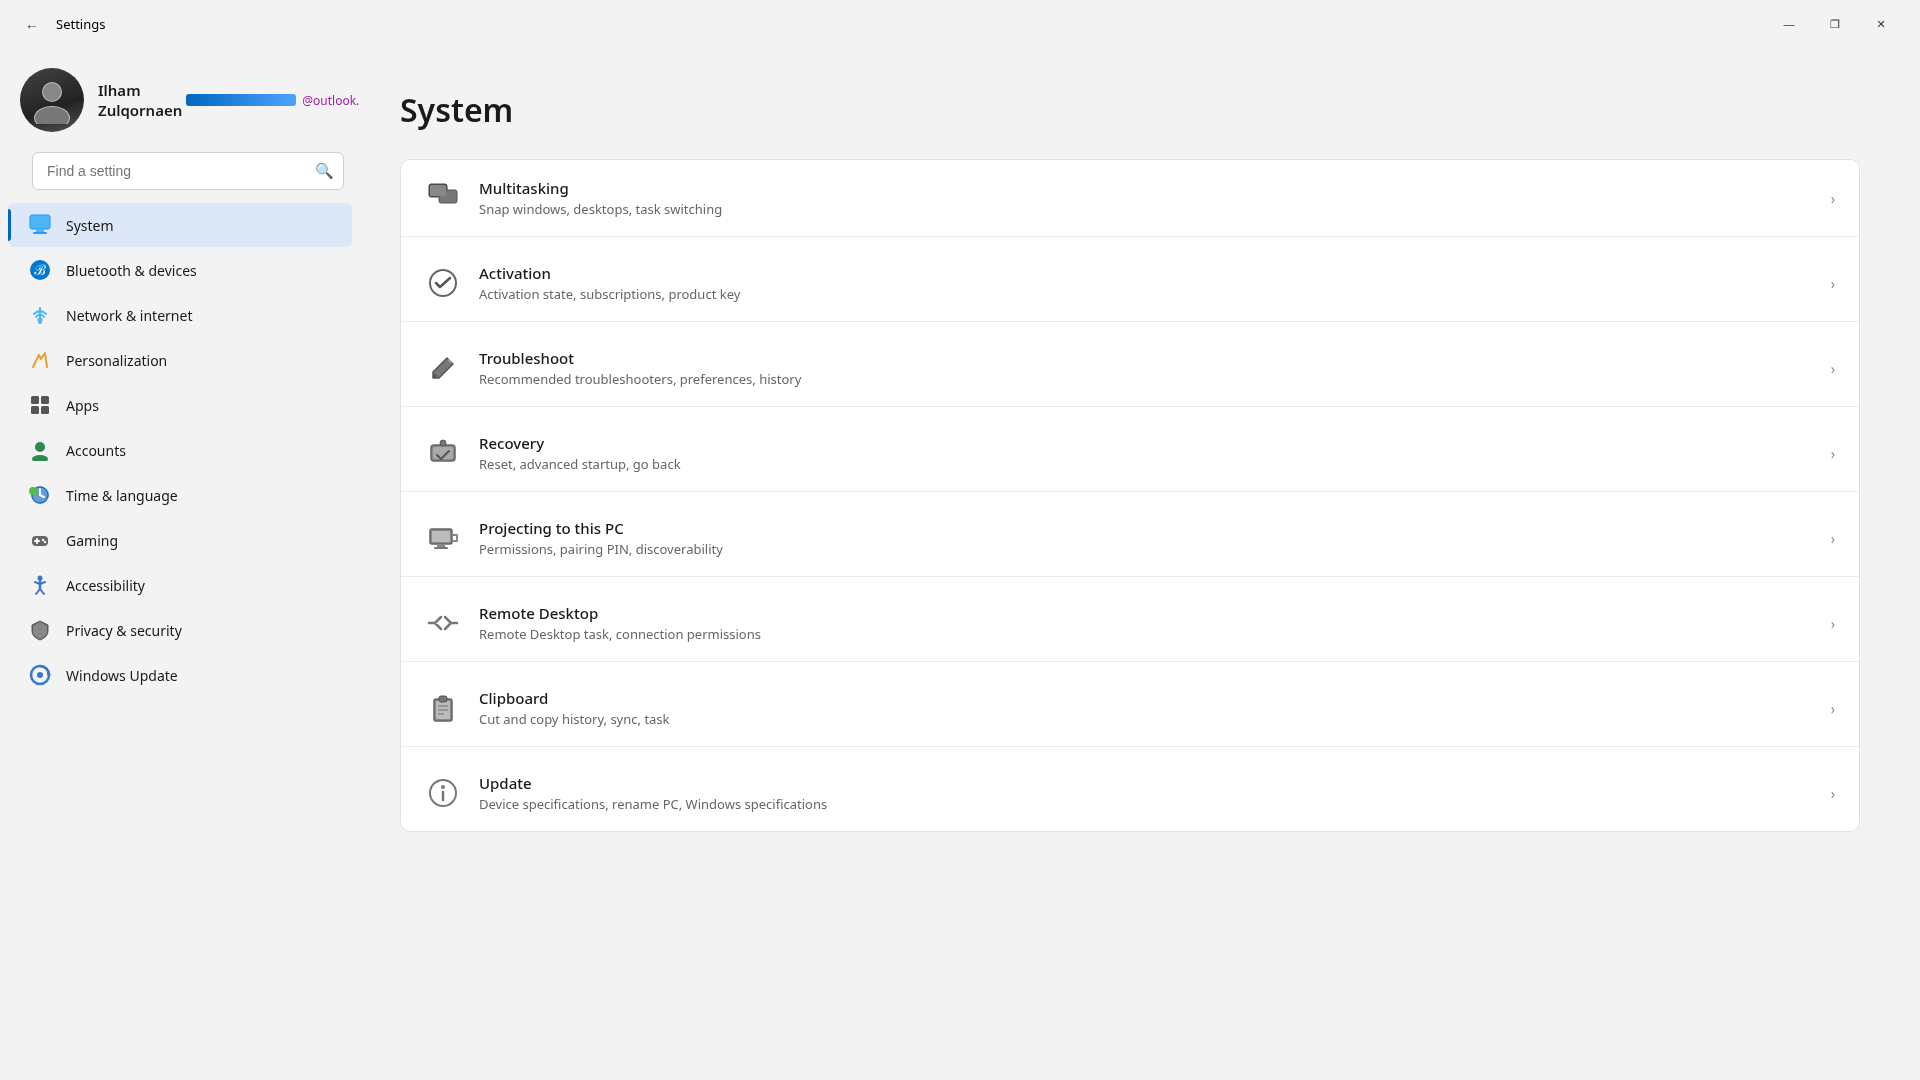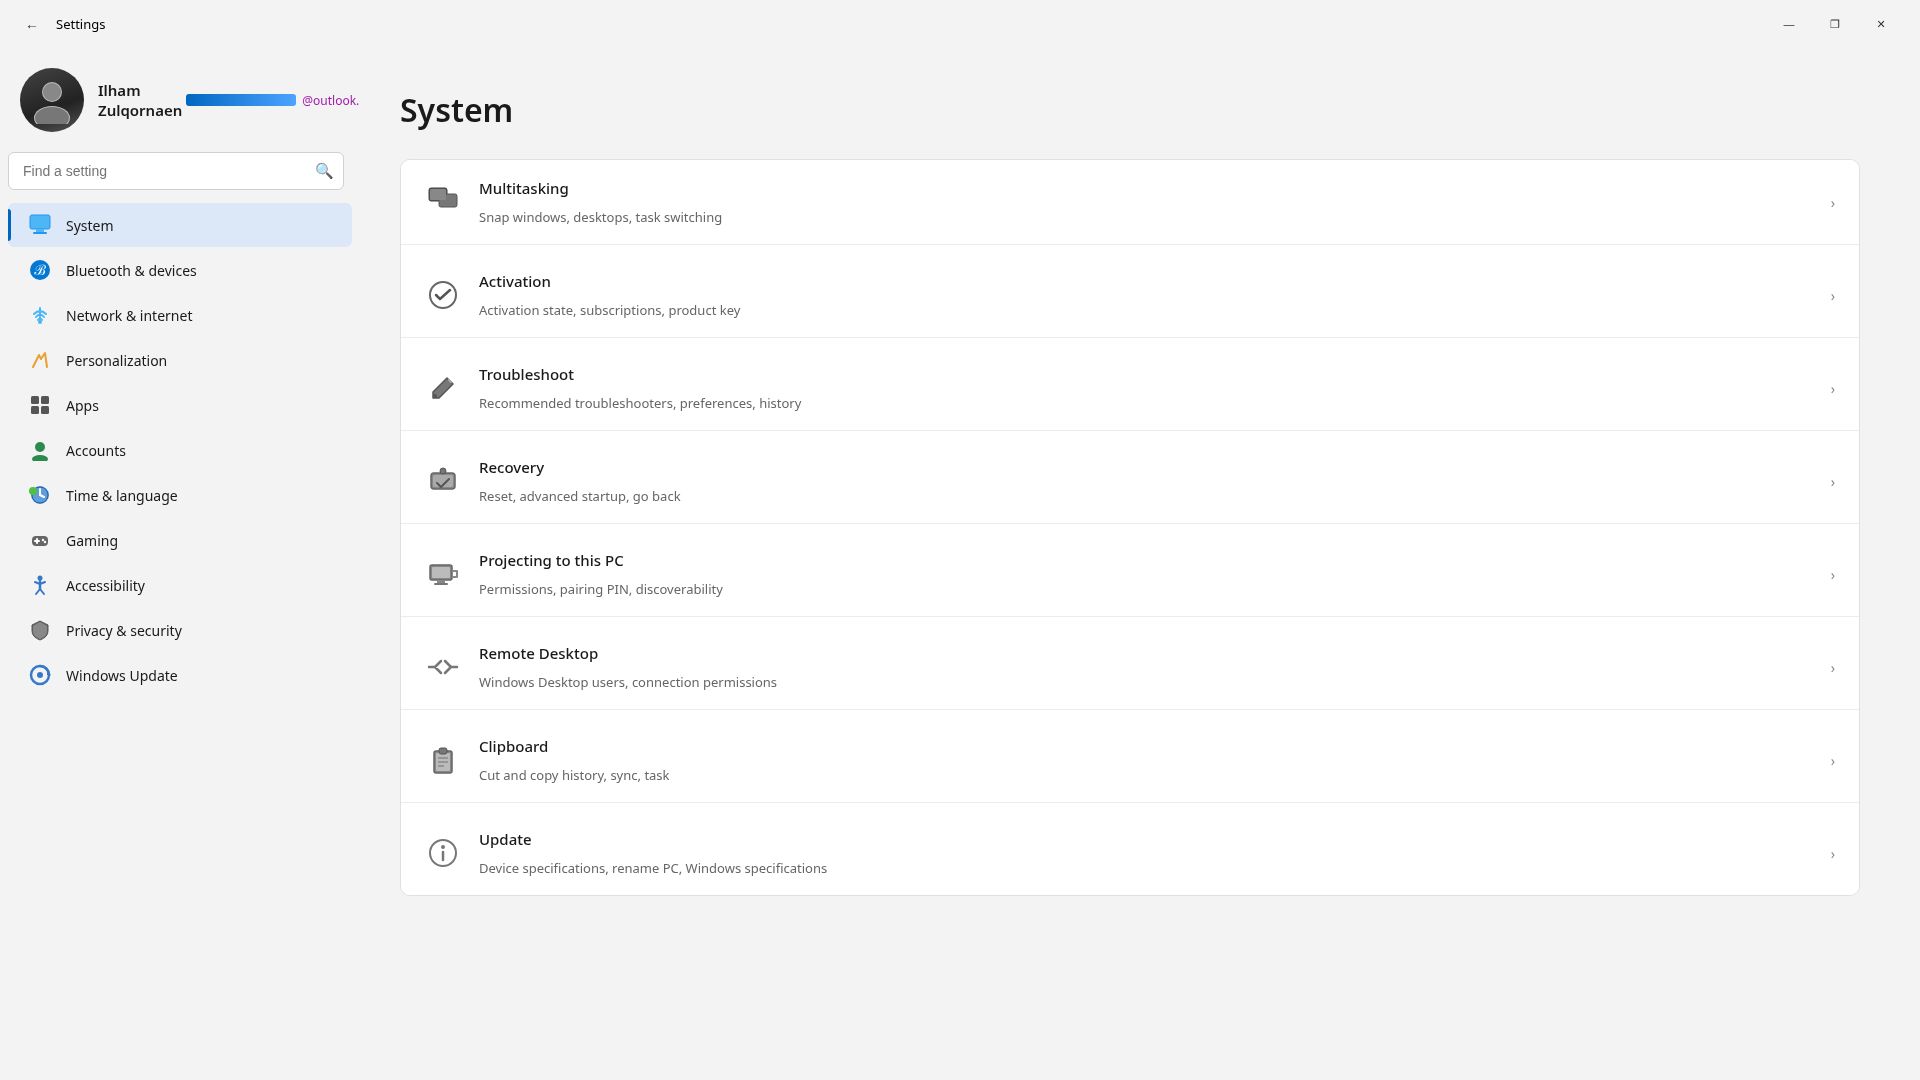--- a/index.html
+++ b/index.html
@@ -88,21 +88,21 @@
     .profile-email-bar {
       width: 110px; height: 12px;
       background: linear-gradient(90deg, #0067c0, #4da3ff);
       border-radius: 3px;
       display: inline-block;
       margin-right: 2px;
       vertical-align: middle;
     }
 
     .search-box {
-      margin: 4px 16px 12px 8px;
+      margin: 4px 16px 12px 32px;
       position: relative;
     }
     .search-input {
       width: 100%;
       height: 38px;
       border: 1px solid #d0d0d0;
       border-radius: 6px;
       padding: 0 40px 0 14px;
       font-size: 14px;
       background: white;
@@ -183,21 +183,21 @@
     .settings-item:last-child { border-bottom: none; }
     .settings-item-icon {
       width: 36px; height: 36px;
       display: flex; align-items: center; justify-content: center;
       font-size: 22px;
       flex-shrink: 0;
       color: #444;
     }
     .settings-item-text { flex: 1; }
     .settings-item-title { font-size: 15px; color: #1a1a1a; font-weight: 500; }
-    .settings-item-desc { font-size: 13px; color: #666; margin-top: 10px; }
+    .settings-item-desc { font-size: 13px; color: #666; margin-top: 2px; }
     .settings-item-chevron { color: #888; font-size: 14px; }
 
     
   </style>
 </head>
 <body>
 
 <div class="titlebar">
   <button class="titlebar-back">←</button>
   <span class="titlebar-title">Settings</span>
@@ -449,21 +449,21 @@
 
       <div class="settings-item">
         <div class="settings-item-icon">
           <svg width="32" height="32" viewBox="0 0 32 32">
             <path d="M8 16 L2 16 M8 16 L14 10 M8 16 L14 22" stroke="#777" stroke-width="2.5" fill="none" stroke-linecap="round" stroke-linejoin="round"></path>
             <path d="M24 16 L30 16 M24 16 L18 10 M24 16 L18 22" stroke="#777" stroke-width="2.5" fill="none" stroke-linecap="round" stroke-linejoin="round"></path>
           </svg>
         </div>
         <div class="settings-item-text">
           <div class="settings-item-title">Remote Desktop</div>
-          <div class="settings-item-desc">Windows Desktop users, connection permissions</div>
+          <div class="settings-item-desc">Remote Desktop task, connection permissions</div>
         </div>
         <div class="settings-item-chevron">›</div>
       </div>
 
       <div class="settings-item">
         <div class="settings-item-icon">
           <svg width="32" height="32" viewBox="0 0 32 32">
             <rect x="7" y="7" width="18" height="22" rx="2" fill="#888" stroke="#666" stroke-width="1.5"></rect>
             <rect x="9" y="9" width="14" height="18" rx="1" fill="#bbb"></rect>
             <rect x="12" y="4" width="8" height="6" rx="2" fill="#777" stroke="#555" stroke-width="1"></rect>

